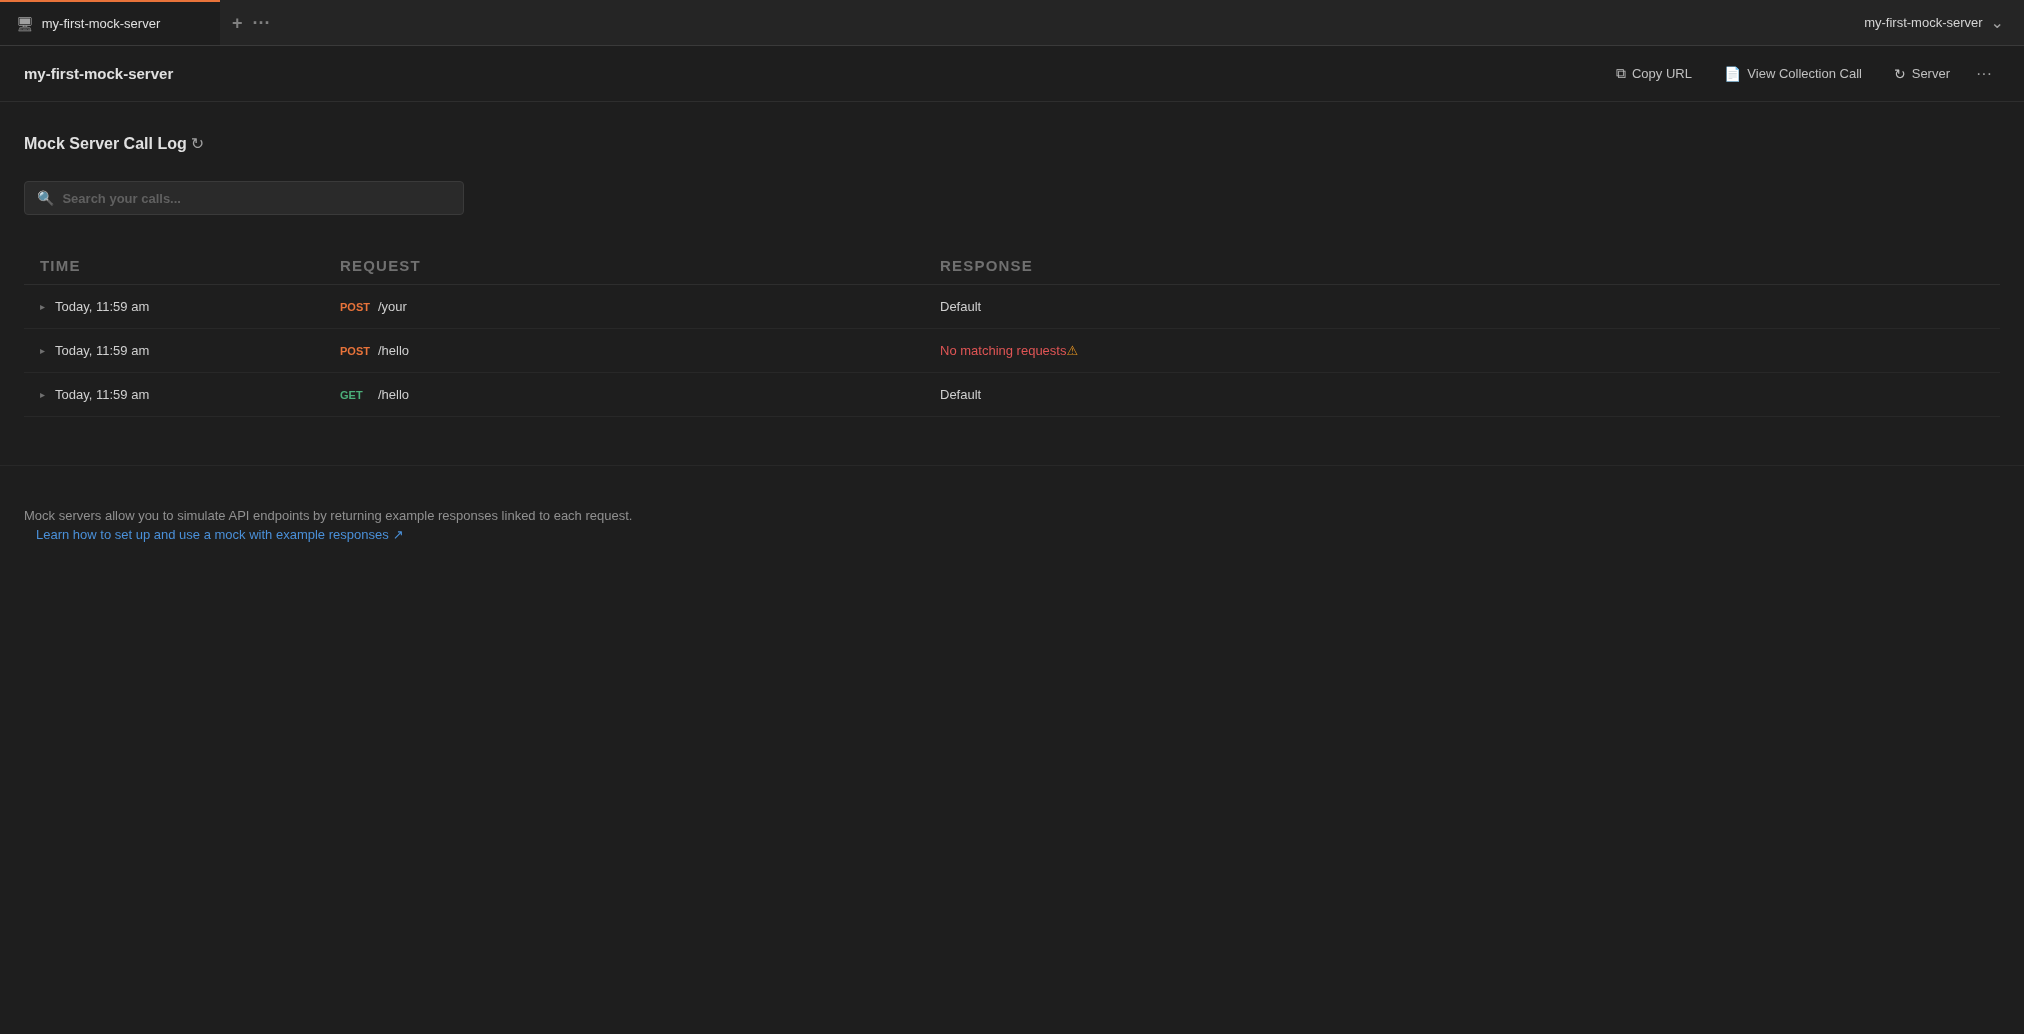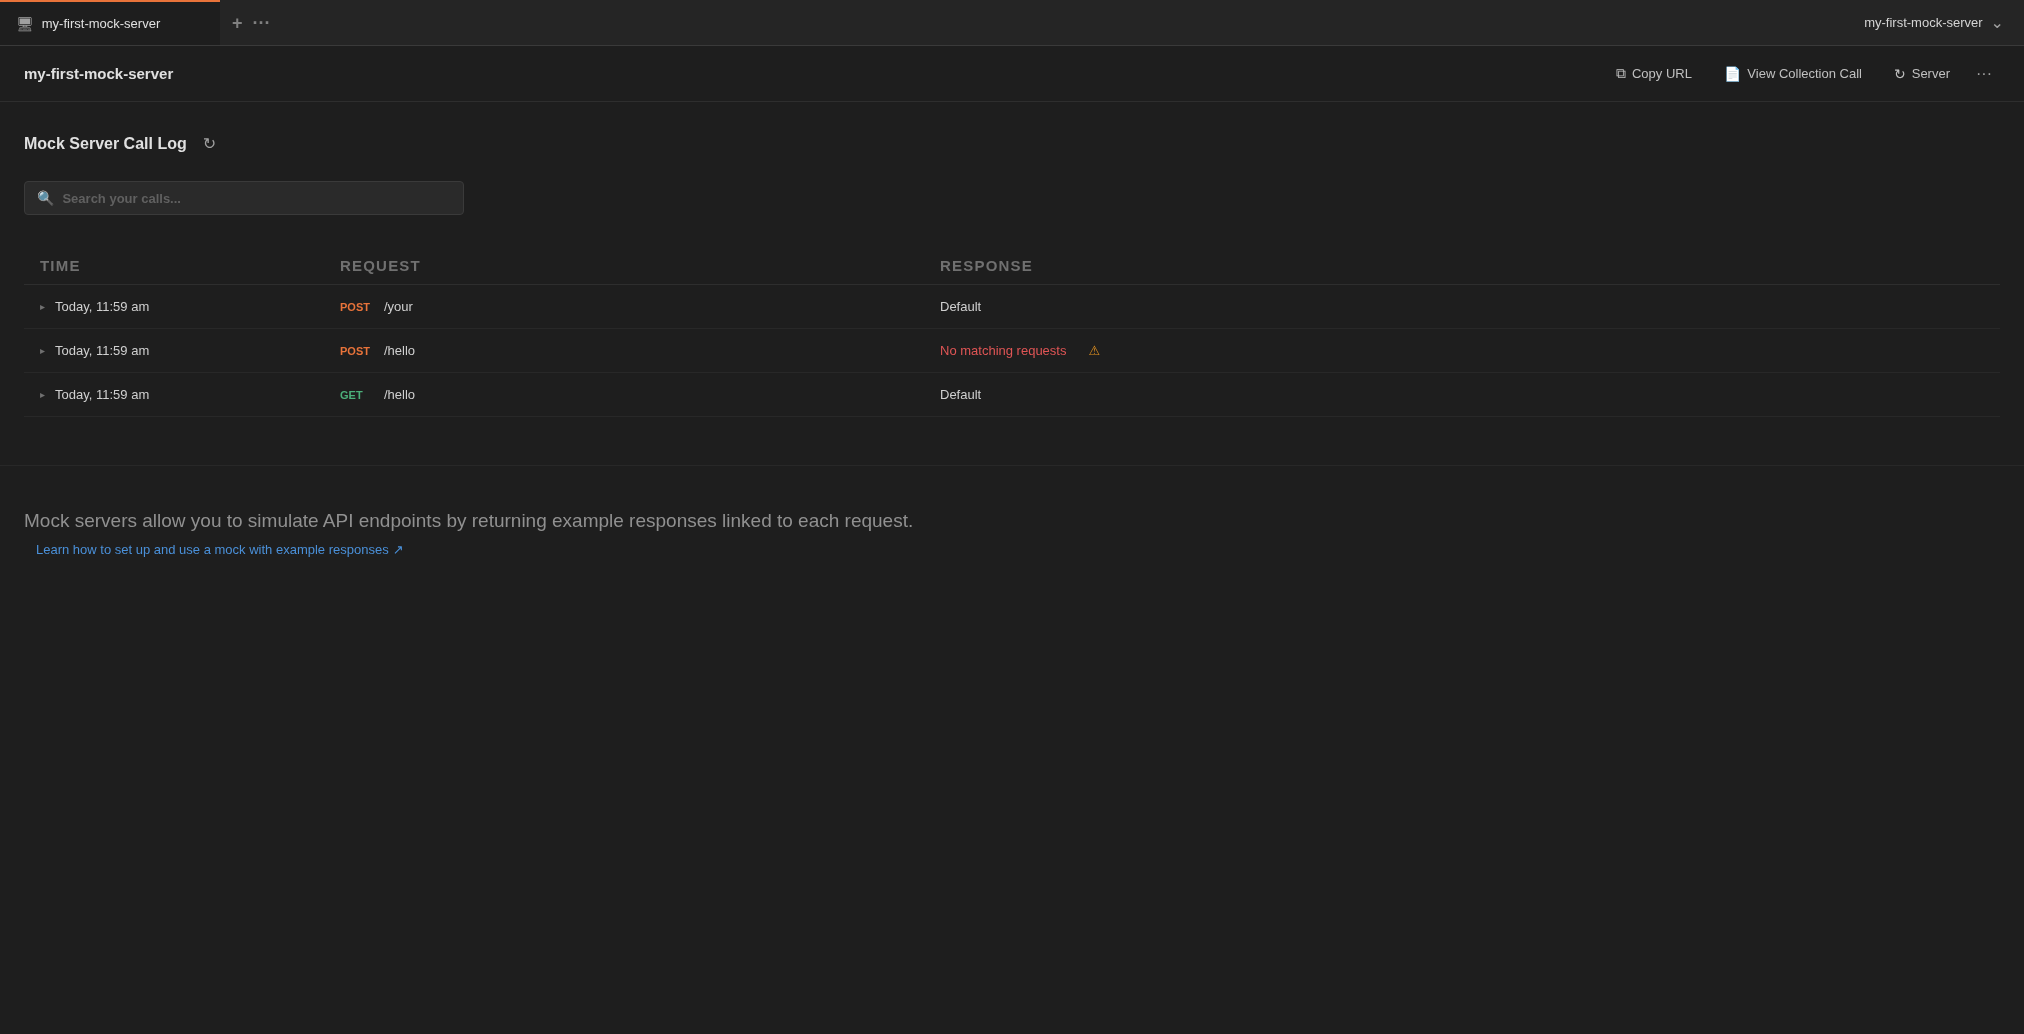--- a/index.html
+++ b/index.html
@@ -111,21 +111,20 @@
 
     
     .main {
       padding: 28px 24px;
     }
 
     
     .section-header {
       display: flex;
       align-items: center;
-      gap: 12px;
       margin-bottom: 24px;
     }
     .section-title {
       font-size: 16px;
       font-weight: 600;
       color: #e0e0e0;
     }
     .refresh-btn {
       background: none;
       border: none;
@@ -203,48 +202,48 @@
       color: #707070;
       font-size: 10px;
       display: inline-block;
     }
 
     .method-badge {
       display: inline-block;
       font-size: 11px;
       font-weight: 700;
       padding: 1px 0;
-      margin-right: 12px;
+      margin-right: 6px;
       min-width: 32px;
     }
     .method-post { color: #e8733a; }
     .method-get { color: #4caf7a; }
 
     .no-match {
       color: #e05555;
       display: flex;
       align-items: center;
-      gap: 22px;
+      gap: 0;
     }
     .warning-icon {
       color: #e09020;
       font-size: 13px;
     }
 
     
     .footer {
       padding: 40px 24px 24px;
       border-top: 1px solid #282828;
       margin-top: 20px;
     }
     .footer-text {
       color: #909090;
-      font-size: 19px;
+      font-size: 13px;
       line-height: 1.6;
-      margin-bottom: 6px;
+      margin-bottom: 0;
     }
     .footer-link {
       color: #4a90d9;
       font-size: 13px;
       text-decoration: none;
       cursor: pointer;
       display: inline-flex;
       align-items: center;
       gap: 4px;
       margin-left: 12px;

